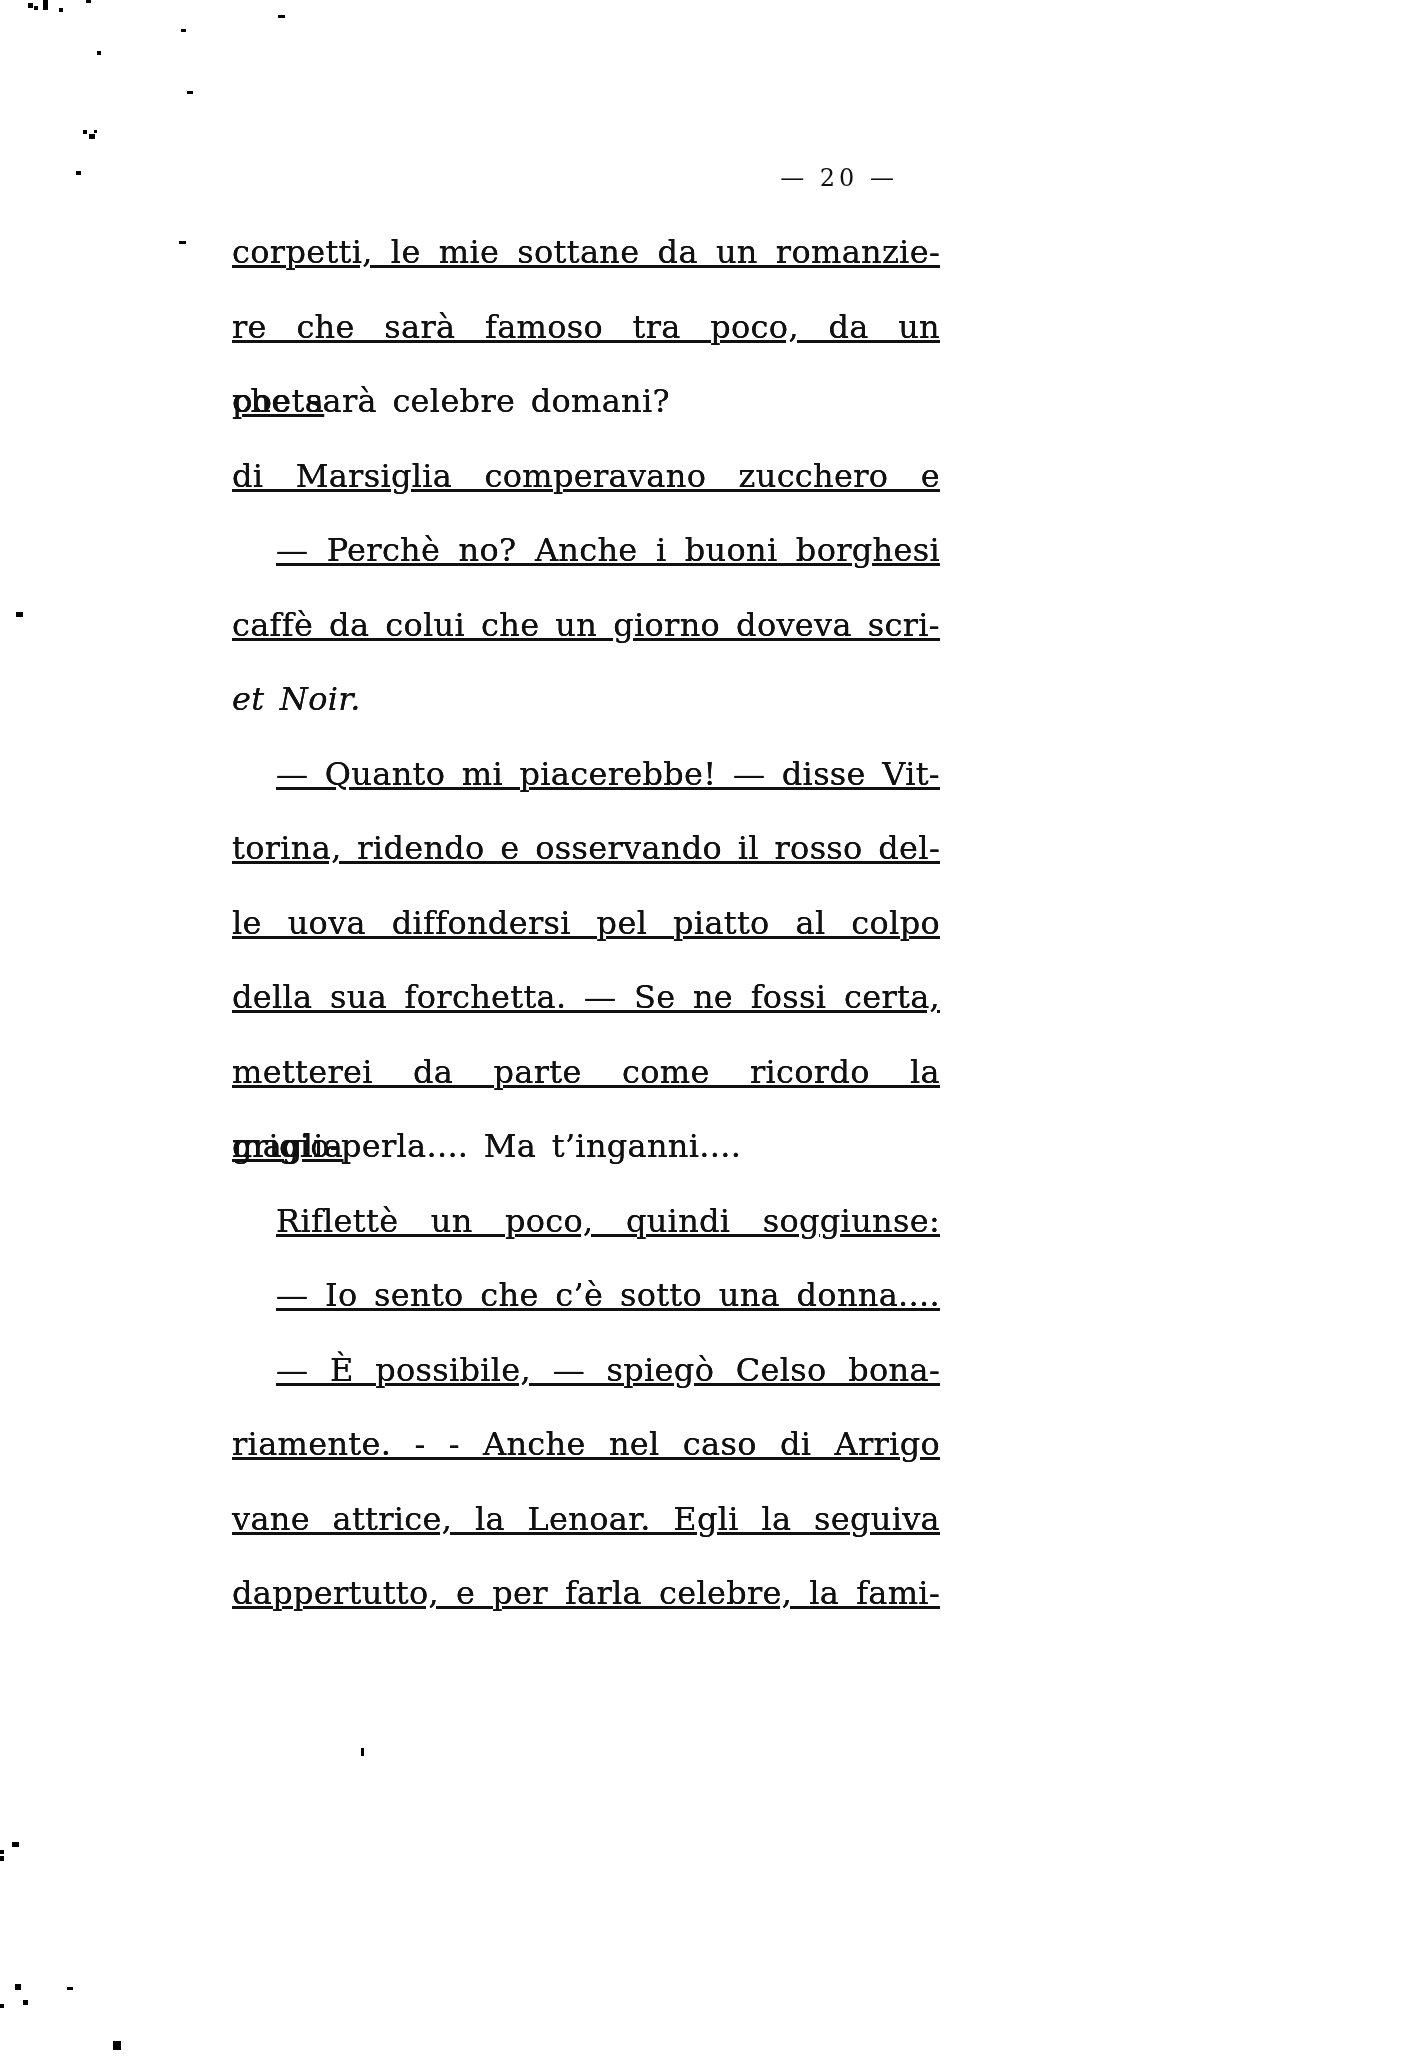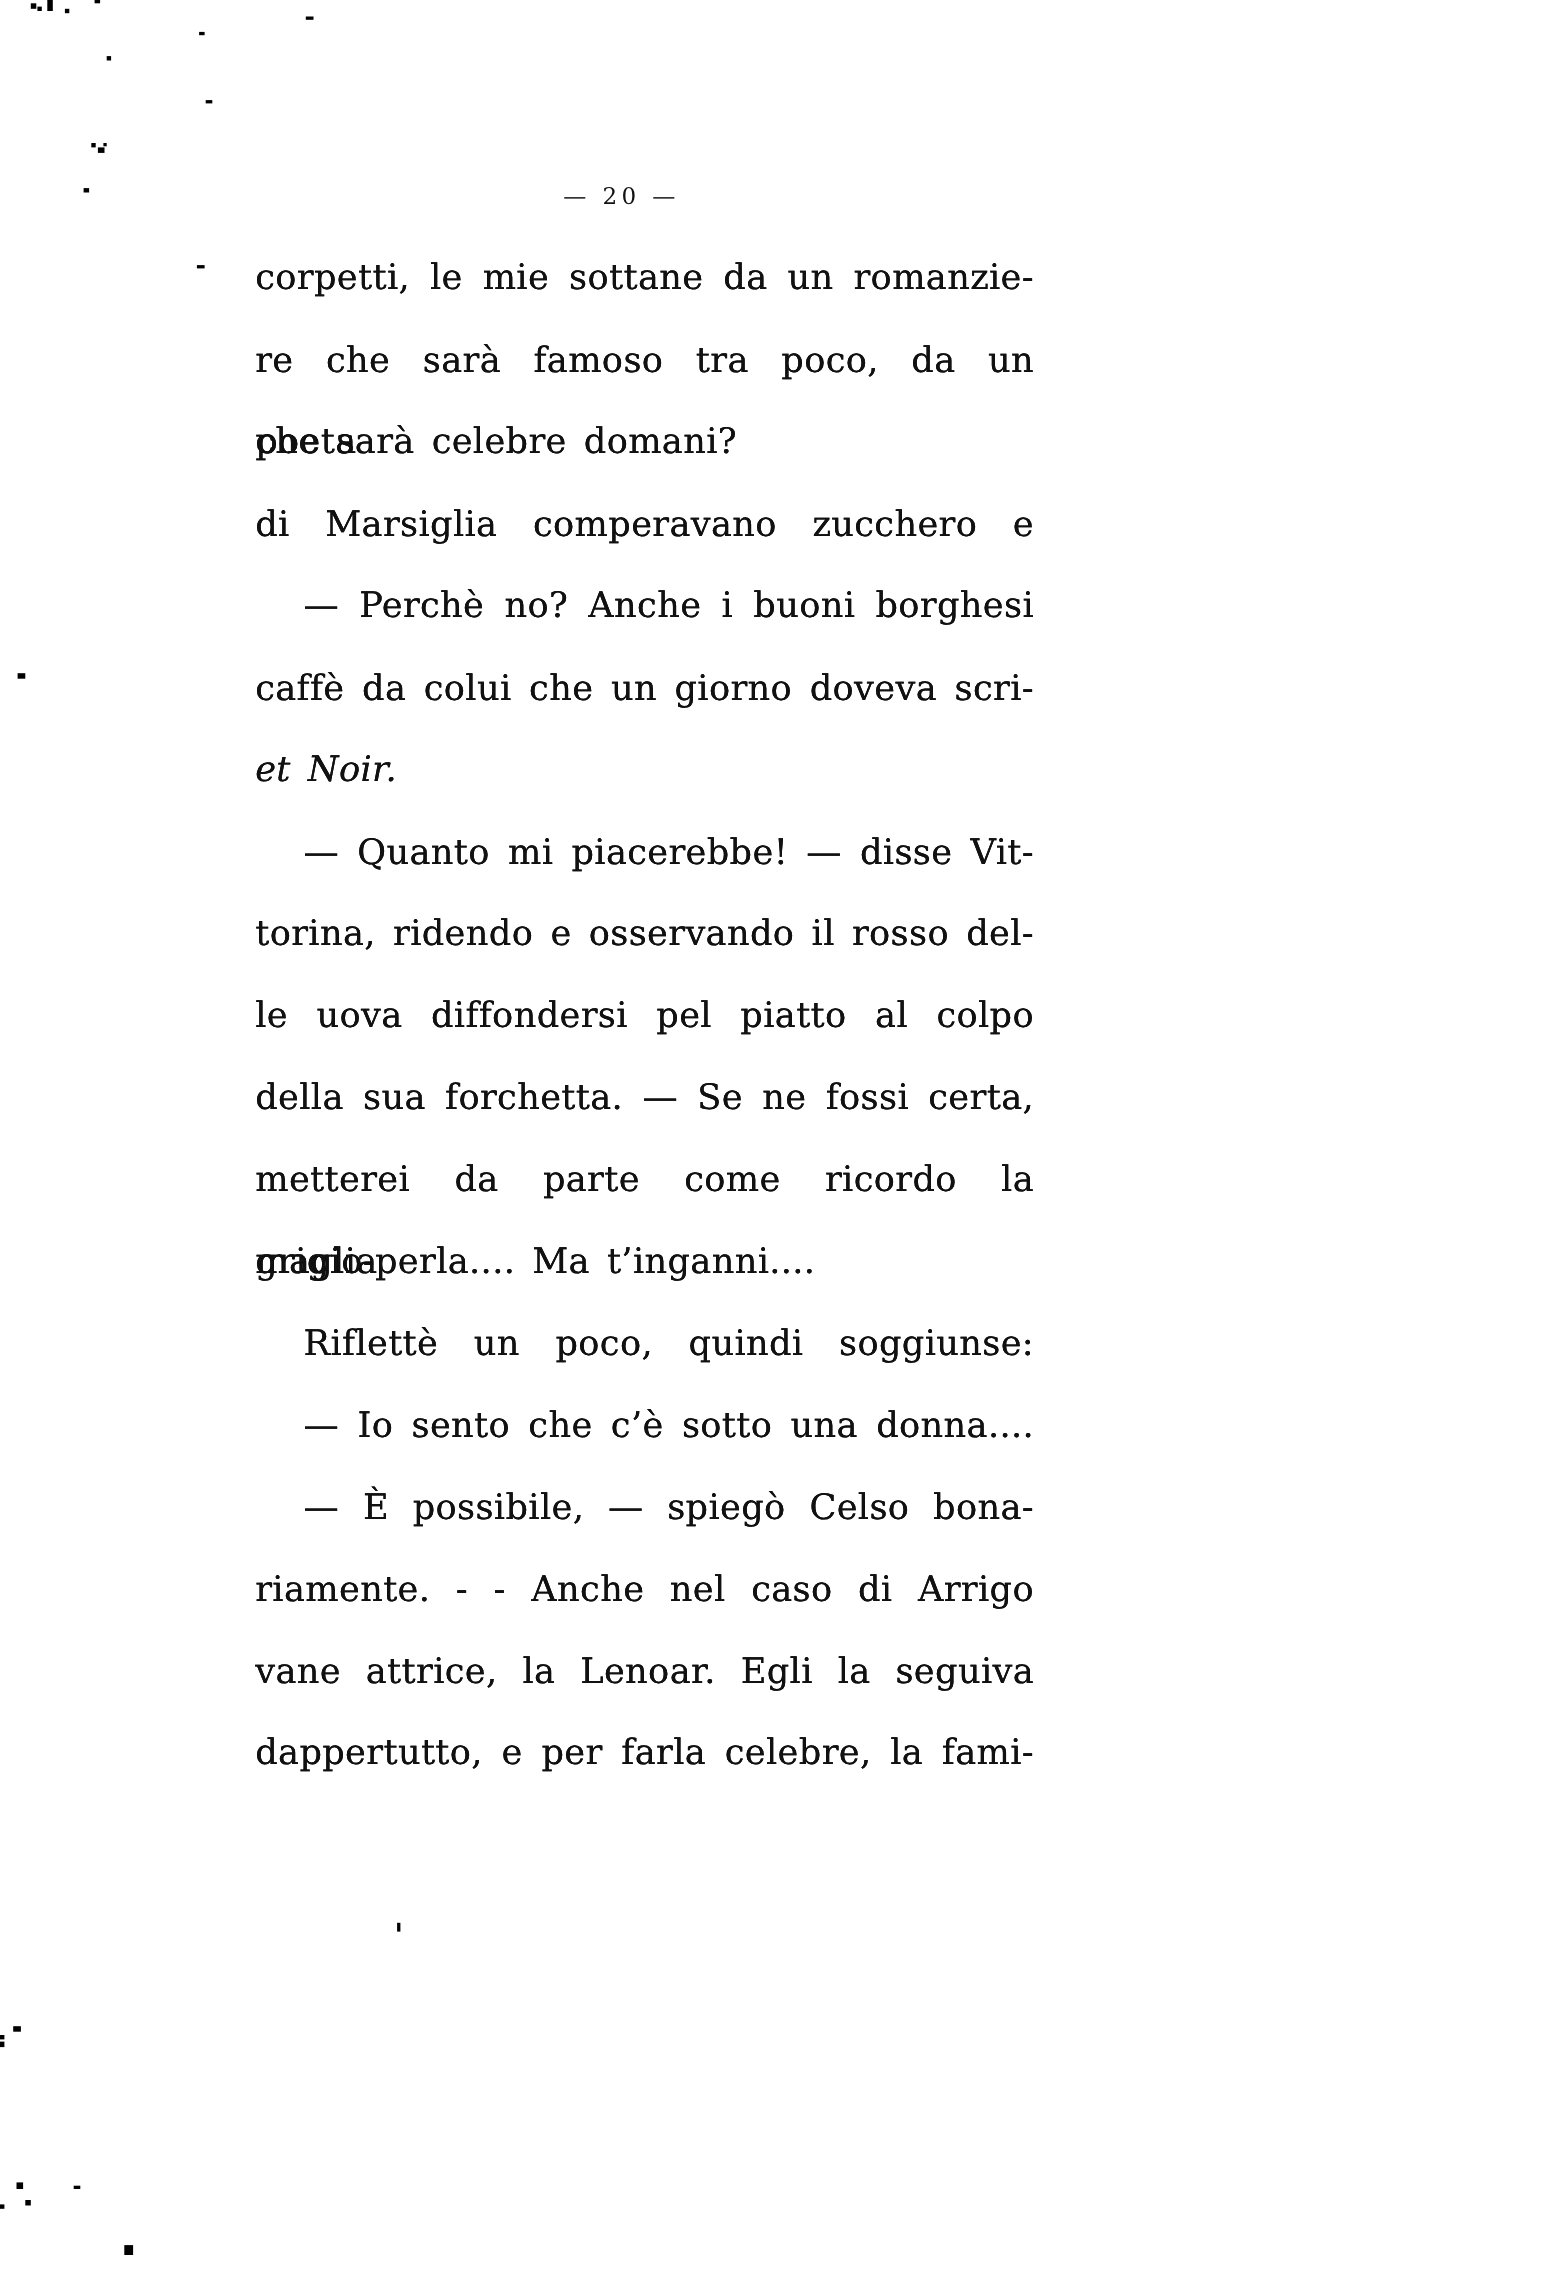--- a/index.html
+++ b/index.html
@@ -20,24 +20,24 @@
     background: #ffffff;
     color: #101010;
   }
   .page-header {
     position: absolute;
     left: 232px;
     top: 152px;
     width: 708px;
     height: 52px;
     line-height: 52px;
-    text-align: center;
+    text-align: right;
     padding-right: 42px;
     box-sizing: border-box;
-    font-size: 21px;
+    font-size: 24px;
     letter-spacing: 4px;
     color: #111111;
   }
   .text-block {
     position: absolute;
     left: 232px;
     top: 215px;
     width: 708px;
     font-size: 32px;
     color: #111111;
@@ -46,20 +46,21 @@
   .line {
     height: 74.5px;
     line-height: 74.5px;
     white-space: normal;
     word-spacing: 5px;
     letter-spacing: 0.3px;
   }
   .line.just {
     text-align: justify;
     text-align-last: justify;
+    text-decoration: underline;
   }
   .line.first {
     text-indent: 44px;
   }
   .it {
     font-style: italic;
   }
   .speck {
     position: absolute;
     background: #000;

